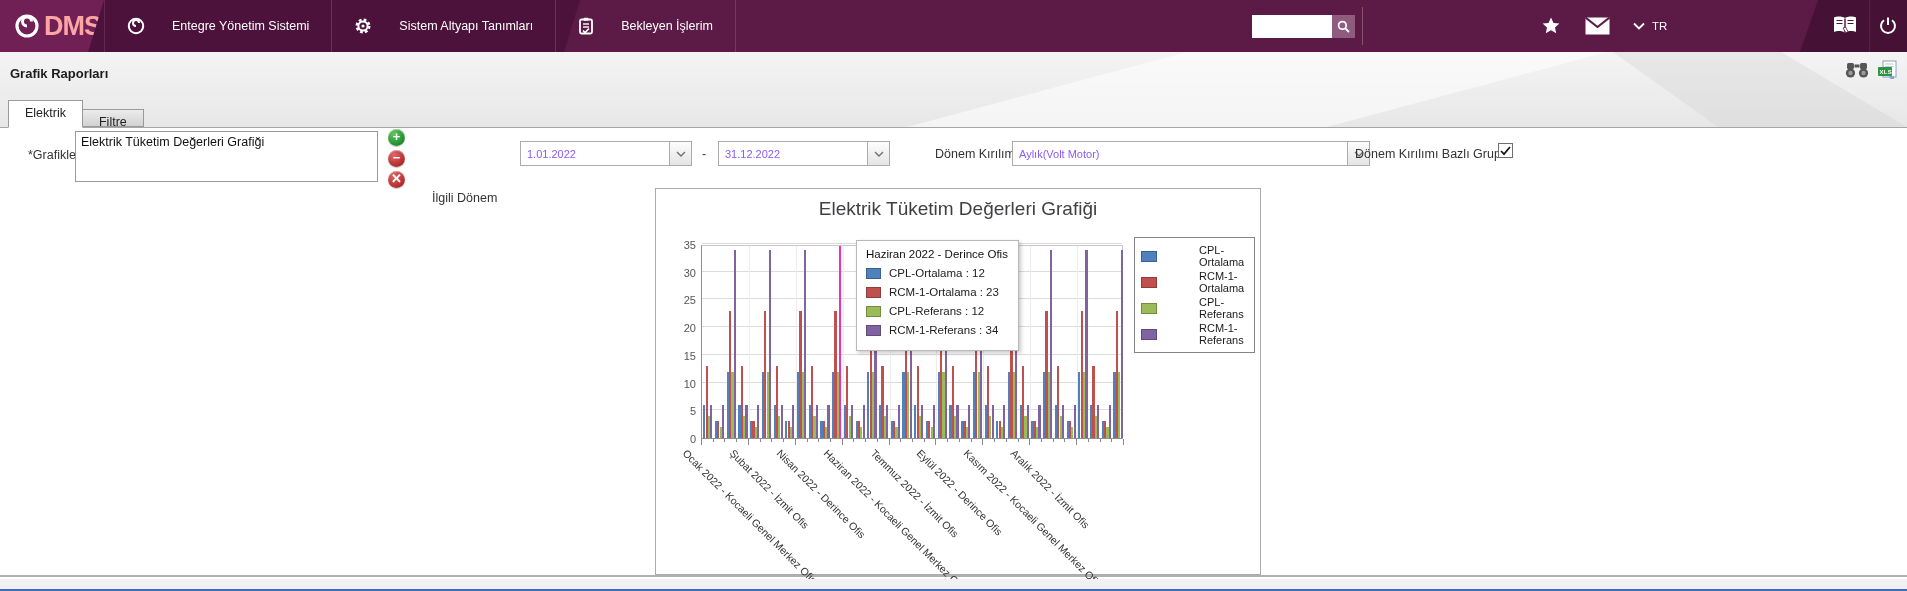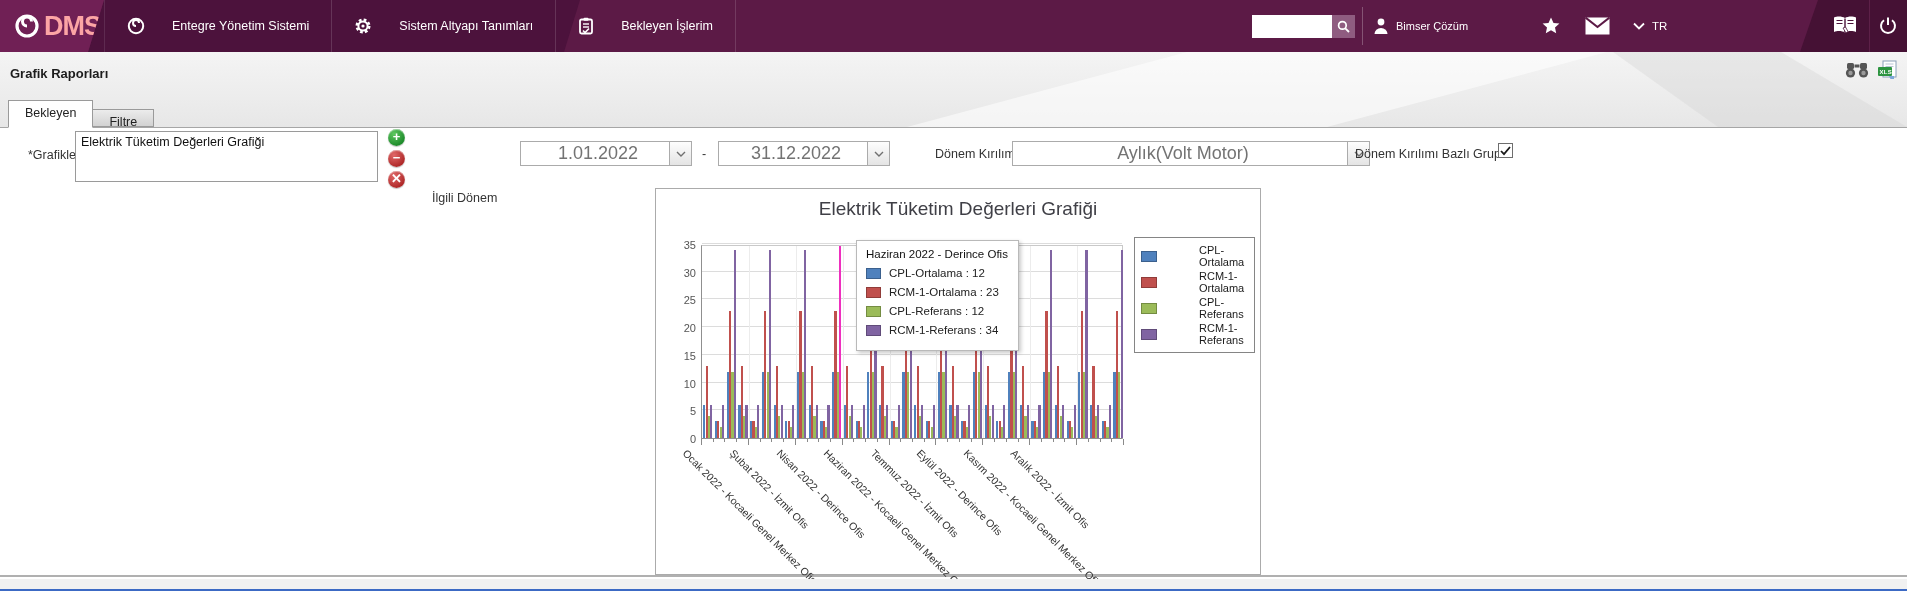--- a/index.html
+++ b/index.html
@@ -53,21 +53,21 @@
   .lbl { position:absolute; font-size:12.5px; color:#333; }
   .listbox { position:absolute; left:75px; top:3px; width:303px; height:51px; border:1px solid #9a9a9a;
              background:#fff; font-size:12.5px; color:#111; padding:3px 5px; overflow:hidden; cursor:pointer; }
   .circle-btn { position:absolute; left:388px; width:17px; height:17px; border-radius:50%; color:#fff;
                 font-size:13px; font-weight:bold; line-height:15px; text-align:center; cursor:pointer;
                 box-shadow:inset 0 1px 1px rgba(255,255,255,0.5), 0 1px 1px rgba(0,0,0,0.25); }
   .btn-green { background:radial-gradient(circle at 35% 30%, #5fc860, #1f8c2c 70%); }
   .btn-red   { background:radial-gradient(circle at 35% 30%, #e06868, #b02a2a 70%); }
   .combo { position:absolute; height:25px; border:1px solid #ababab; background:#fff; display:flex;
            align-items:center; cursor:pointer; }
-  .combo .val { flex:1; font-size:18px; color:#737373; padding-left:6px; white-space:nowrap; overflow:hidden;text-align:center; }
+  .combo .val { flex:1; font-size:11px; color:#8b5cf6; padding-left:6px; white-space:nowrap; overflow:hidden; }
   .combo .dd { width:22px; height:100%; border-left:1px solid #ababab;
                background:linear-gradient(#fdfdfd,#e4e4e4); display:flex; align-items:center; justify-content:center; }
   .checkbox { position:absolute; width:15px; height:15px; border:1px solid #6e6e6e; background:#fff; cursor:pointer;
               display:flex; align-items:center; justify-content:center; }
 
   
   .chart-box { position:absolute; left:655px; top:60px; width:606px; height:387px;
                border:1px solid #ababab; background:#fff; }
   .chart-title { position:absolute; left:0; top:9px; width:100%; text-align:center; font-size:19px; color:#3f3f46; }
   .plot { position:absolute; left:45px; top:56px; width:422px; height:194px;
@@ -148,29 +148,20 @@
       <span>
         <svg width="13" height="13" viewBox="0 0 13 13">
             <circle cx="5.4" cy="5.4" r="3.8" fill="none" stroke="#fff" stroke-width="1.7"></circle>
             <line x1="8.3" y1="8.3" x2="12" y2="12" stroke="#fff" stroke-width="1.8"></line>
           </svg>
       </span>
     </button>
   </div>
   <div class="tb-sep"></div>
 
-  <div class="userwrap">
-    <span>
-      <svg width="16" height="18" viewBox="0 0 16 18">
-          <circle cx="8" cy="5" r="3.4" fill="#fff"></circle>
-          <path d="M1.5 17 a6.5 6 0 0 1 13 0 z" fill="#fff"></path>
-        </svg>
-    </span>
-    <span>Bimser Çözüm</span>
-  </div>
 
   <div class="tb-icon" style="left:1541px;">
     <span>
       <svg width="20" height="20" viewBox="0 0 20 20">
           <path d="M10 1.5 l2.5 5.4 5.9 0.6 -4.4 4 1.2 5.8 -5.2 -3 -5.2 3 1.2 -5.8 -4.4 -4 5.9 -0.6 z" fill="#fff"></path>
         </svg>
     </span>
   </div>
   <div class="tb-icon" style="left:1585px;">
     <span>
@@ -235,21 +226,21 @@
           <rect x="6" y="1" width="13" height="16" fill="#fff" stroke="#8aa0b8" stroke-width="1"></rect>
           <line x1="8.5" y1="4" x2="16.5" y2="4" stroke="#b9c6d4" stroke-width="1"></line>
           <line x1="8.5" y1="6.5" x2="16.5" y2="6.5" stroke="#b9c6d4" stroke-width="1"></line>
           <rect x="1" y="7" width="14" height="9" rx="1" fill="#2d9440"></rect>
           <path d="M12 16 l5 0 0 3 -3.5 0 z" fill="#7ea7d8"></path>
         </svg>
       <span style="position:absolute;left:2.5px;top:8.5px;font-size:6px;font-weight:bold;color:#fff;letter-spacing:0.3px;">XLS</span>
     </span>
   </div>
   <div class="tabstrip">
-    <div class="tab active">Bekleyen</div>
+    <div class="tab active">Elektrik</div>
     <div class="tab inactive">Filtre</div>
   </div>
 </div>
 
 <div class="content">
 
   <div class="lbl" style="left:28px; top:20px;">*Grafikler</div>
   <div class="listbox">
     <div>Elektrik Tüketim Değerleri Grafiği</div>
   </div>

